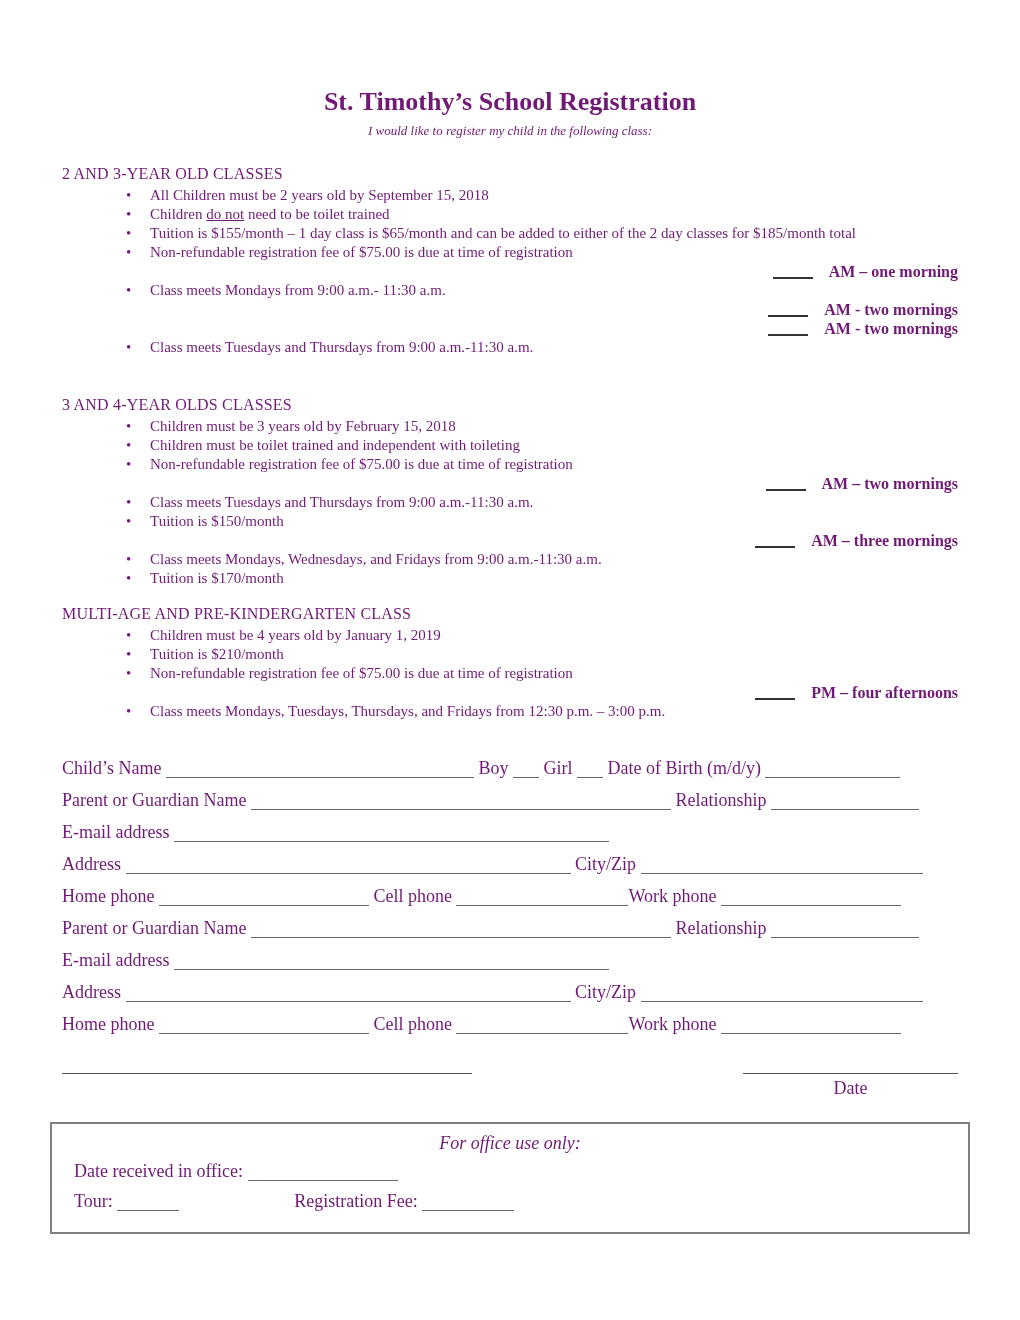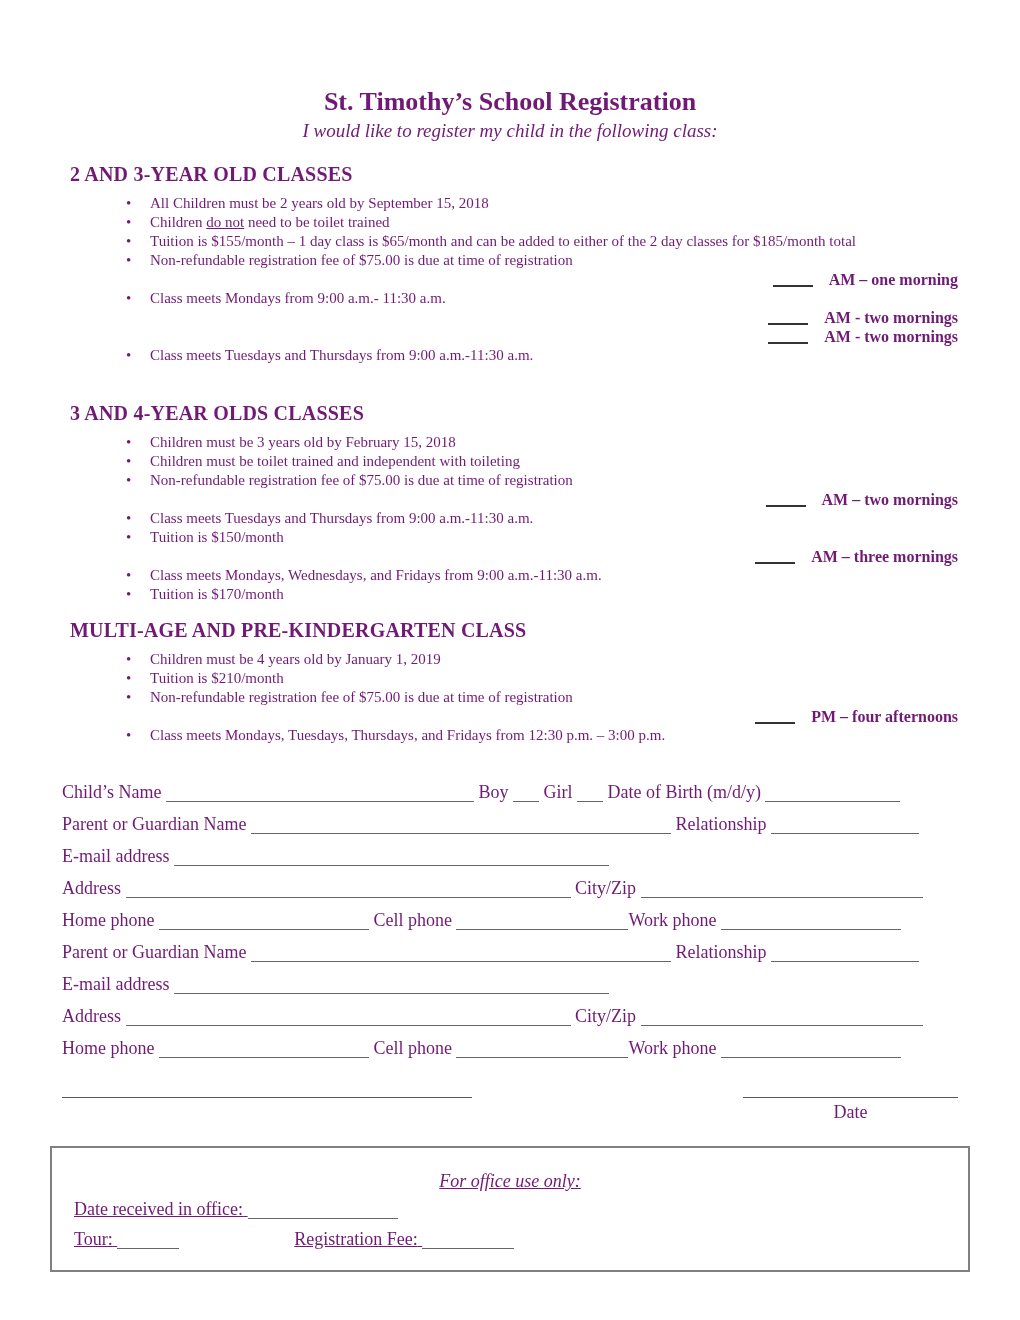--- a/index.html
+++ b/index.html
@@ -3,23 +3,23 @@
 <meta charset="utf-8">
 <style>
   html,body{margin:0;padding:0;background:#fff;}
   body{width:1020px;height:1320px;overflow:hidden;}
   .page{
     box-sizing:border-box;width:1020px;height:1320px;
     padding:86px 62px 0 62px;
     font-family:"Liberation Serif","DejaVu Serif",serif;color:#701a75;
   }
   .title{margin:0;font-size:26px;font-weight:bold;text-align:center;line-height:32px;}
-  .subtitle{font-size:19px;font-style:italic;text-align:center;line-height:25px;}
+  .subtitle{font-size:13px;font-style:italic;text-align:center;line-height:25px;}
 
-  .section-heading{margin:8px;font-size:20px;font-weight:bold;line-height:24px;letter-spacing:.2px;}
+  .section-heading{margin:0;font-size:16px;font-weight:normal;line-height:24px;letter-spacing:.2px;}
   .sec1{margin-top:19px;}
   .sec2{margin-top:36px;}
   .sec3{margin-top:14px;}
 
   .bullet{position:relative;padding-left:88px;font-size:15px;line-height:19px;}
   .bullet::before{content:"\2022";position:absolute;left:64px;top:0;}
   .u{text-decoration:underline;}
 
   .option-row{padding-left:26px;font-size:16px;line-height:19px;white-space:nowrap;text-align:right;}
   .write-line{display:inline-block;width:40px;height:12px;border-bottom:2px solid #333;vertical-align:-2px;}
@@ -33,21 +33,21 @@
   .w308{width:308px}.w420{width:420px}.w435{width:435px}.w445{width:445px}
   .w62{width:62px}.w78{width:78px}.w92{width:92px}
 
   .sig-row{display:flex;justify-content:space-between;margin-top:36px;}
   .sig-col-left{width:410px;}
   .sig-col-right{width:215px;}
   .sig-line{height:0;border-bottom:1px solid #555;}
   .sig-label{font-size:18px;line-height:24px;margin-top:2px;padding-left:58px;}
   .sig-label-date{font-size:18px;line-height:24px;margin-top:2px;text-align:center;}
 
-  .office-box{box-sizing:border-box;margin:22px -12px 0 -12px;border:2px solid #808080;padding:20px 22px 16px 22px;text-decoration:underline;}
+  .office-box{box-sizing:border-box;margin:22px -12px 0 -12px;border:2px solid #808080;padding:6px 22px 16px 22px;}
   .office-title{font-style:italic;font-size:18px;line-height:26px;text-align:center;}
   .office-line{font-size:18px;line-height:30px;white-space:nowrap;}
   .office-row{display:flex;font-size:18px;line-height:30px;white-space:nowrap;}
   .office-item2{margin-left:130px;}
   .office-item3{margin-left:115px;}
 </style>
 </head>
 <body>
 
 <div class="page">

